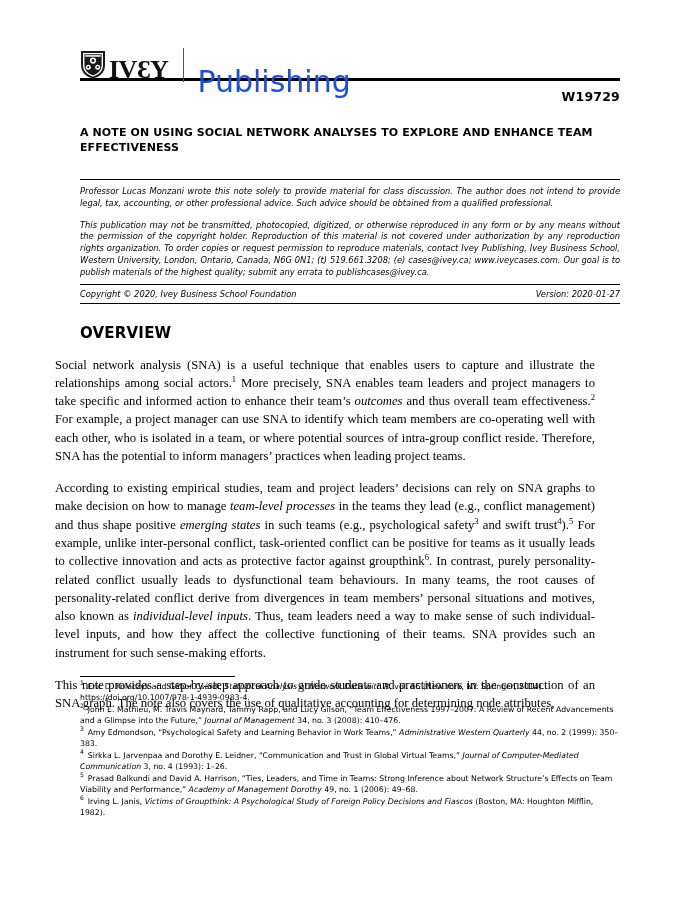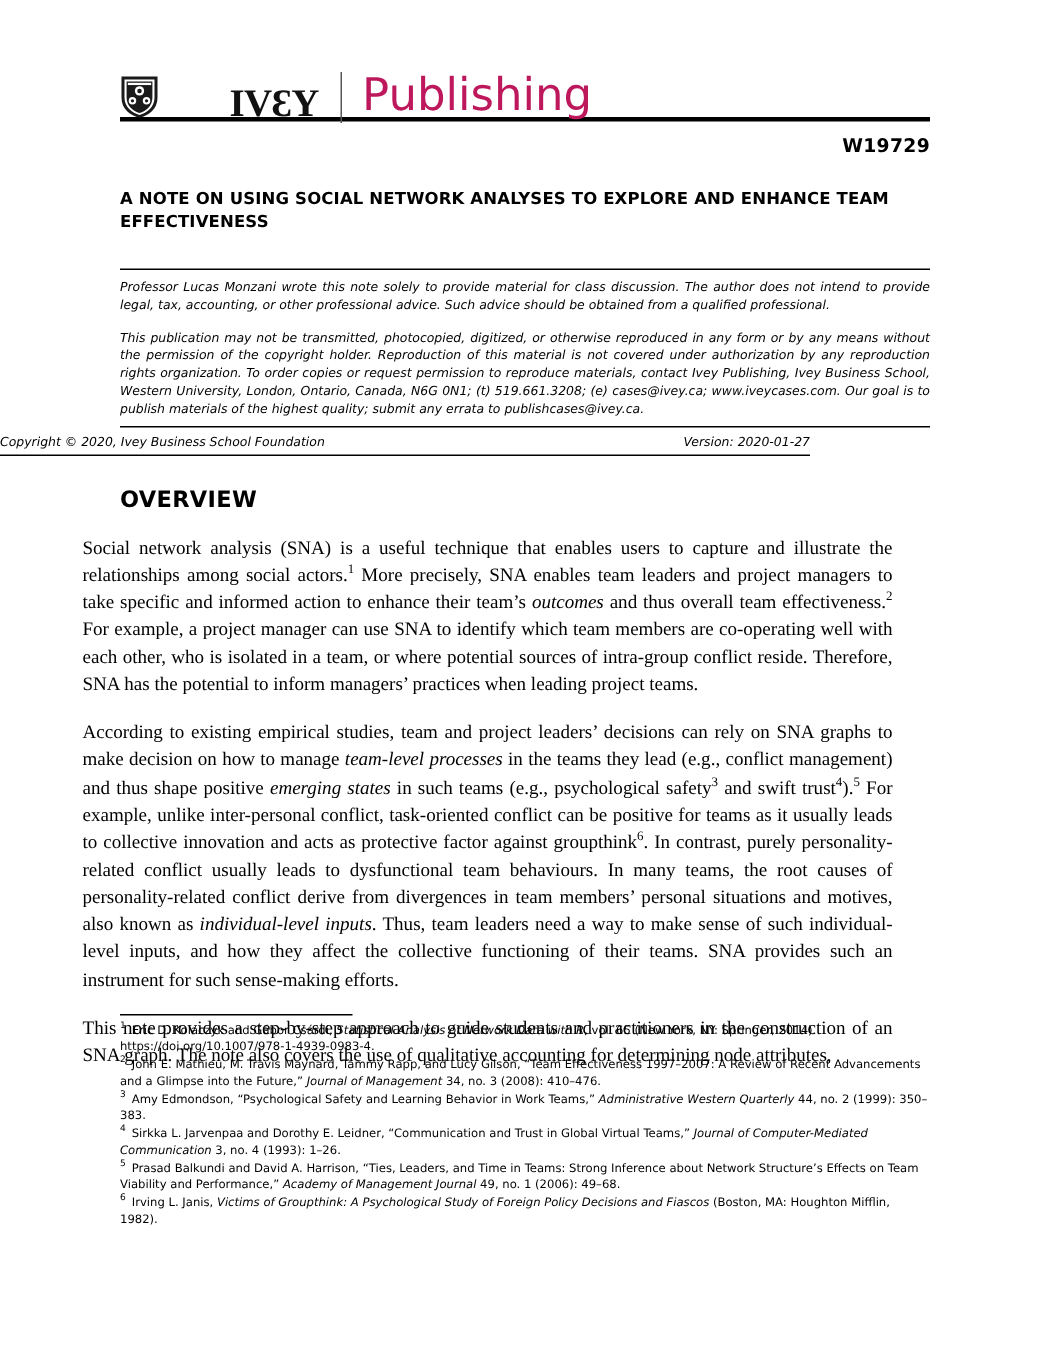--- a/index.html
+++ b/index.html
@@ -41,38 +41,37 @@
     font-family: "Liberation Serif", "DejaVu Serif", serif;
     font-size: 37px;
     line-height: 1;
     font-weight: 700;
     letter-spacing: -0.5px;
     font-variant: small-caps;
     text-transform: lowercase;
     color: #111111;
     position: relative;
     top: 1px;
-    margin-left: 44px;
   }
   .ivey-divider {
     width: 1px;
     height: 34px;
     background: #555555;
     margin: 0 13px 0 15px;
     position: relative;
     top: 1px;
   }
   .publishing-word {
     font-family: "DejaVu Sans", "Liberation Sans", sans-serif;
     font-size: 30px;
     line-height: 1;
     font-weight: 400;
-    color: #be185d;
-    position: relative;
-    top: 0;
+    color: #1d4ed8;
+    position: relative;
+    top: 18px;
   }
 
   .rule-thick {
     height: 3px;
     background: #000000;
     margin: 14px 0 0 80px;
     width: 540px;
   }
 
   
@@ -112,20 +111,21 @@
     font-style: italic;
     font-size: 8.3px;
     line-height: 1.42;
     text-align: justify;
     margin: 0;
   }
   .legal-p + .legal-p { margin-top: 10px; }
 
   .copyright-row {
     width: 540px;
+    margin-left: 80px;
     display: flex;
     justify-content: space-between;
     align-items: flex-start;
     border-bottom: 1.4px solid #000;
     padding: 4px 0 4px 0;
     font-family: "DejaVu Sans", "Liberation Sans", sans-serif;
     font-style: italic;
     font-size: 8.3px;
   }
 
@@ -233,18 +233,18 @@
     <p class="body-p">This note provides a step-by-step approach to guide students and practitioners in the construction of an SNA graph. The note also covers the use of qualitative accounting for determining node attributes,</p>
   </div>
 
   <div class="footnotes">
     <div class="fn-rule"></div>
     <div id="fn-list">
         <p class="fn"><sup>1</sup><span> Eric D. Kolaczyk and Gábor Csárdi, </span><i>Statistical Analysis of Network Data with R</i><span>, vol. 65 (New York, NY: Springer, 2014). https://doi.org/10.1007/978-1-4939-0983-4.</span></p>
         <p class="fn"><sup>2</sup><span> John E. Mathieu, M. Travis Maynard, Tammy Rapp, and Lucy Gilson, “Team Effectiveness 1997–2007: A Review of Recent Advancements and a Glimpse into the Future,” </span><i>Journal of Management</i><span> 34, no. 3 (2008): 410–476.</span></p>
         <p class="fn"><sup>3</sup><span> Amy Edmondson, “Psychological Safety and Learning Behavior in Work Teams,” </span><i>Administrative Western Quarterly</i><span> 44, no. 2 (1999): 350–383.</span></p>
         <p class="fn"><sup>4</sup><span> Sirkka L. Jarvenpaa and Dorothy E. Leidner, “Communication and Trust in Global Virtual Teams,” </span><i>Journal of Computer-Mediated Communication</i><span> 3, no. 4 (1993): 1–26.</span></p>
-        <p class="fn"><sup>5</sup><span> Prasad Balkundi and David A. Harrison, “Ties, Leaders, and Time in Teams: Strong Inference about Network Structure’s Effects on Team Viability and Performance,” </span><i>Academy of Management Journal</i><span> 49, no. 1 (2006): 49–68.</span></p>
+        <p class="fn"><sup>5</sup><span> Prasad Balkundi and David A. Harrison, “Ties, Leaders, and Time in Teams: Strong Inference about Network Structure’s Effects on Team Viability and Performance,” </span><i>Academy of Management Dorothy</i><span> 49, no. 1 (2006): 49–68.</span></p>
         <p class="fn"><sup>6</sup><span> Irving L. Janis, </span><i>Victims of Groupthink: A Psychological Study of Foreign Policy Decisions and Fiascos</i><span> (Boston, MA: Houghton Mifflin, 1982).</span></p>
       </div>
   </div>
 
 </div>
 
 </body></html>

